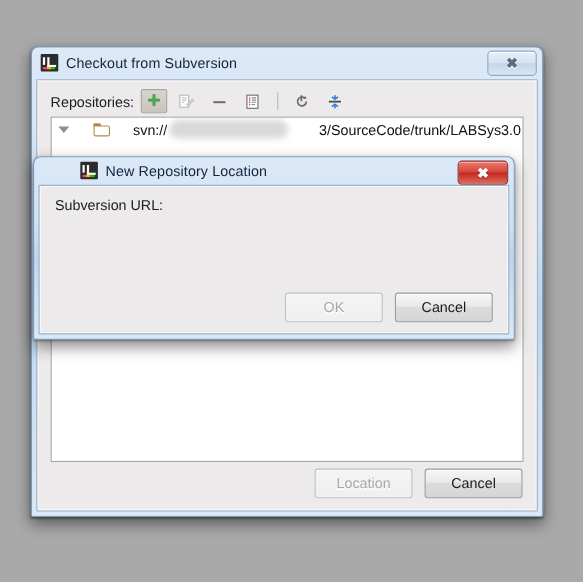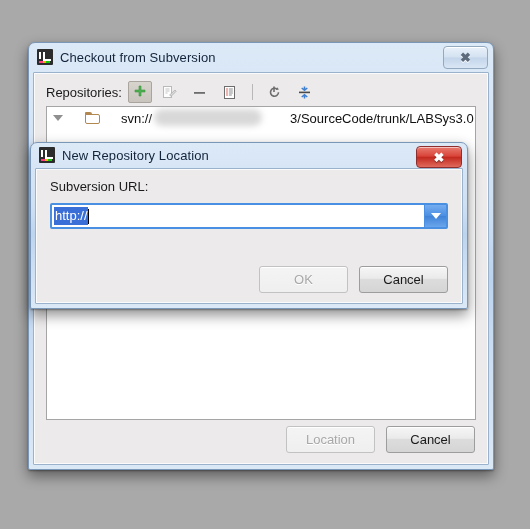--- a/index.html
+++ b/index.html
@@ -327,46 +327,37 @@
       <div class="btn-row-outer">
         <div class="btn disabled">Location</div>
         <div class="btn">Cancel</div>
       </div>
     </div>
   </div>
 
   <div class="win" id="inner-win" style="left:30px; top:142px; width:438px; height:167px;">
     <div class="win-frame"></div>
 
-    <div class="titlebar" style="height:26px;">
+    <div class="titlebar" style="height:26px;margin-left:34px;">
       <div class="ij-icon">
         <div class="bar"></div>
           <div class="jj"></div>
           <div class="stripe"></div>
       </div>
       <div class="title-text">New Repository Location</div>
     </div>
 
     <div class="close-inner">
       <span class="x-glyph x-inner">✖</span>
     </div>
 
     <div class="win-inner-border" style="top:26px;">
 
       <div class="url-label">Subversion URL:</div>
 
-      <div class="combo">
-        <div class="combo-text">
-          <span class="sel">http://</span>
-          <span class="caret"></span>
-        </div>
-        <div class="combo-arrow">
-          <span class="arrow-dn"></span>
-        </div>
-      </div>
 
       <div class="btn-row-inner">
         <div class="btn disabled">OK</div>
         <div class="btn">Cancel</div>
       </div>
     </div>
   </div>
 
 </div>
 

